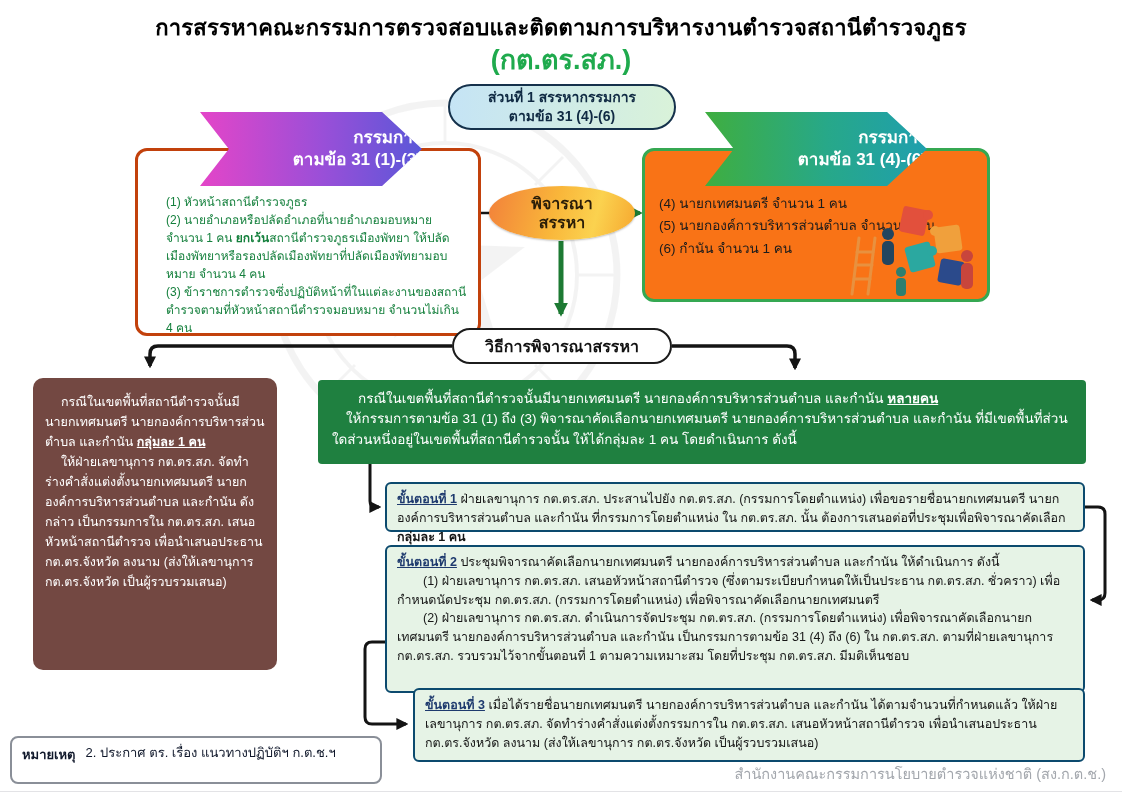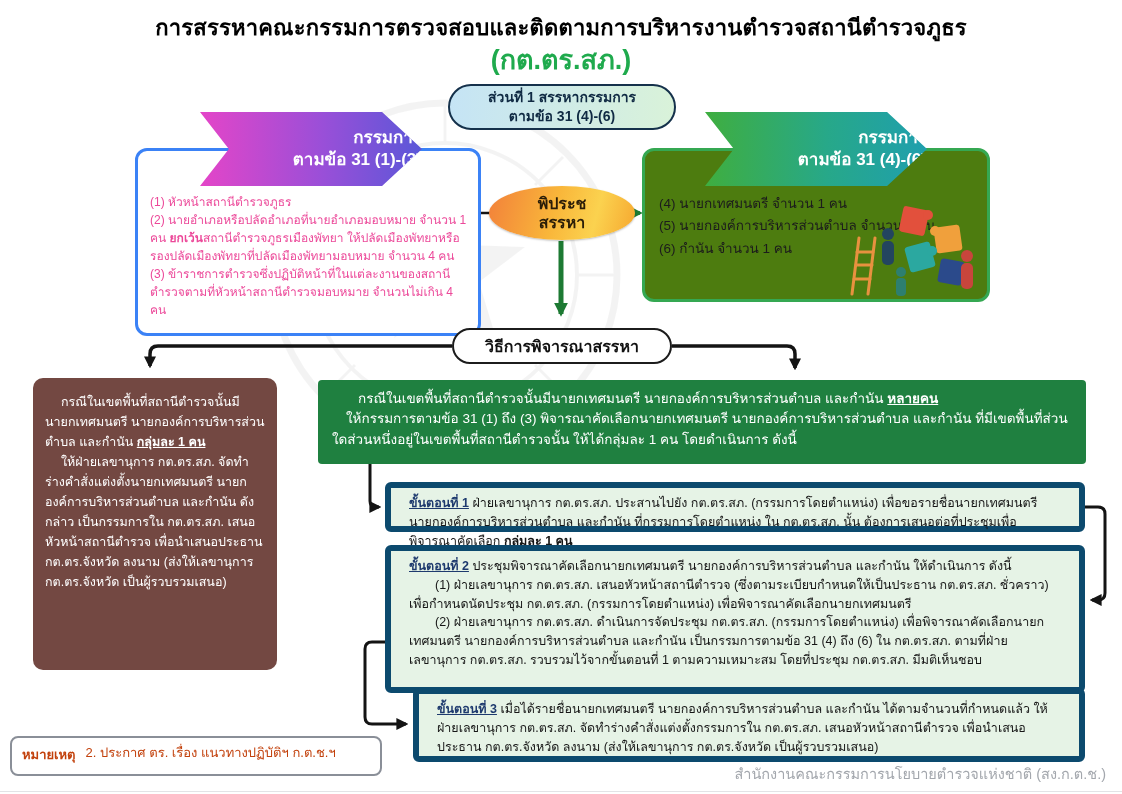--- a/index.html
+++ b/index.html
@@ -36,26 +36,26 @@
     clip-path:polygon(0 0,82% 0,100% 50%,82% 100%,0 100%,13% 50%);
     display:flex; flex-direction:column; justify-content:center; align-items:flex-end;
     color:#fff; font-size:17px; font-weight:bold; line-height:1.3; text-align:center;
     padding-left:12px; z-index:3;
   }
   .banner-left{ left:200px; background:linear-gradient(90deg,#e445c8 0%,#9a4fd8 55%,#5a57d8 100%); }
   .banner-right{ left:705px; background:linear-gradient(90deg,#3fae3f 0%,#27a889 55%,#1f9fae 100%); }
   
   .left-box{
     position:absolute; left:135px; top:148px; width:346px; height:188px;
-    background:#fff; border:3px solid #3b82f6; border-radius:12px;
-    padding:42px 10px 8px 12px; font-size:12px; line-height:1.5; color:#ec4899; z-index:2;
+    background:#fff; border:3px solid #c2410c; border-radius:12px;
+    padding:42px 10px 8px 28px; font-size:12px; line-height:1.5; color:#15803d; z-index:2;
   }
   .right-box{
     position:absolute; left:642px; top:148px; width:348px; height:154px;
-    background:#4d7c0f; border:3px solid #35a852; border-radius:12px;
+    background:#f97316; border:3px solid #35a852; border-radius:12px;
     padding:42px 12px 8px 14px; font-size:13.5px; line-height:1.65; color:#1c1c1c; z-index:2;
   }
   .illus{ position:absolute; right:4px; bottom:2px; }
   
   .consider-oval{
     position:absolute; left:489px; top:186px; width:146px; height:54px; border-radius:50%;
     background:linear-gradient(105deg,#f2803a 0%,#f9b63a 45%,#fbd24f 72%,#f6a62e 100%);
     display:flex; flex-direction:column; justify-content:center; align-items:center;
     font-size:16px; font-weight:bold; color:#2a1d08; line-height:1.2; z-index:3;
     box-shadow:0 1px 2px rgba(0,0,0,.25);
@@ -78,33 +78,33 @@
     position:absolute; left:318px; top:380px; width:768px; height:84px;
     background:#1f8040; border-radius:4px; padding:9px 14px;
     color:#fff; font-size:13.5px; line-height:1.5; z-index:2;
   }
   .green-box .p1{ text-indent:26px; }
   .green-box .p2{ text-indent:14px; }
   .ub{ font-weight:bold; text-decoration:underline; }
   .b{ font-weight:bold;margin-top:32px; }
   
   .step-box{
-    position:absolute; background:#e6f3e6; border:6px solid #0c4a6e; border-radius:6px;
-    padding:6px 18px; font-size:12.5px; line-height:1.5; color:#161616; z-index:2;
+    position:absolute; background:#e6f3e6; border:2px solid #0c4a6e; border-radius:6px;
+    padding:6px 10px; font-size:12.5px; line-height:1.5; color:#161616; z-index:2;
   }
   .step1{ left:385px; top:482px; width:700px; height:50px; }
   .step2{ left:385px; top:545px; width:700px; height:148px; }
   .step3{ left:413px; top:688px; width:672px; height:74px; }
   .step-label{ font-weight:bold; text-decoration:underline; color:#1e3a6e; }
   .step-sub{ text-indent:26px; }
   
   .note-box{
-    position:absolute; left:10px; top:736px; width:372px; height:40px;
+    position:absolute; left:10px; top:736px; width:372px; height:48px;
     background:#fff; border:2px solid #8a8f98; border-radius:8px;
-    display:flex; gap:10px; padding:6px 10px; font-size:13px; color:#c2410c; z-index:2;
+    display:flex; gap:10px; padding:6px 10px; font-size:13px; color:#0f172a; z-index:2;
   }
   .note-label{ font-weight:bold; white-space:nowrap; }
   .note-lines{ line-height:1.45; }
   
   .footer{
     position:absolute; right:16px; top:762px; font-size:14.5px; color:#a3a7ad; z-index:2;
   }
   .bottom-rule{ position:absolute; left:0; right:0; bottom:2px; height:1px; background:#e3e3e6; }
 </style>
 </head>
@@ -164,21 +164,21 @@
     <span>ตามข้อ 31 (4)-(6)</span>
   </div>
 
   <div class="left-box">
     <div>(1) หัวหน้าสถานีตำรวจภูธร</div>
     <div><span>(2) นายอำเภอหรือปลัดอำเภอที่นายอำเภอมอบหมาย จำนวน 1 คน </span><span class="b">ยกเว้น</span><span>สถานีตำรวจภูธรเมืองพัทยา ให้ปลัดเมืองพัทยาหรือรองปลัดเมืองพัทยาที่ปลัดเมืองพัทยามอบหมาย จำนวน 4 คน</span></div>
     <div>(3) ข้าราชการตำรวจซึ่งปฏิบัติหน้าที่ในแต่ละงานของสถานีตำรวจตามที่หัวหน้าสถานีตำรวจมอบหมาย จำนวนไม่เกิน 4 คน</div>
   </div>
 
   <div class="consider-oval">
-    <span>พิประช</span>
+    <span>พิจารณา</span>
     <span>สรรหา</span>
   </div>
 
   <div class="right-box">
     <div>(4) นายกเทศมนตรี จำนวน 1 คน</div>
     <div>(5) นายกองค์การบริหารส่วนตำบล จำนวน 1 คน</div>
     <div>(6) กำนัน จำนวน 1 คน</div>
     <svg class="illus" width="140" height="95" viewBox="0 0 140 95">
       <g stroke="#e8913f" stroke-width="3" stroke-linecap="round">
         <line x1="16" y1="36" x2="9" y2="92"></line>

